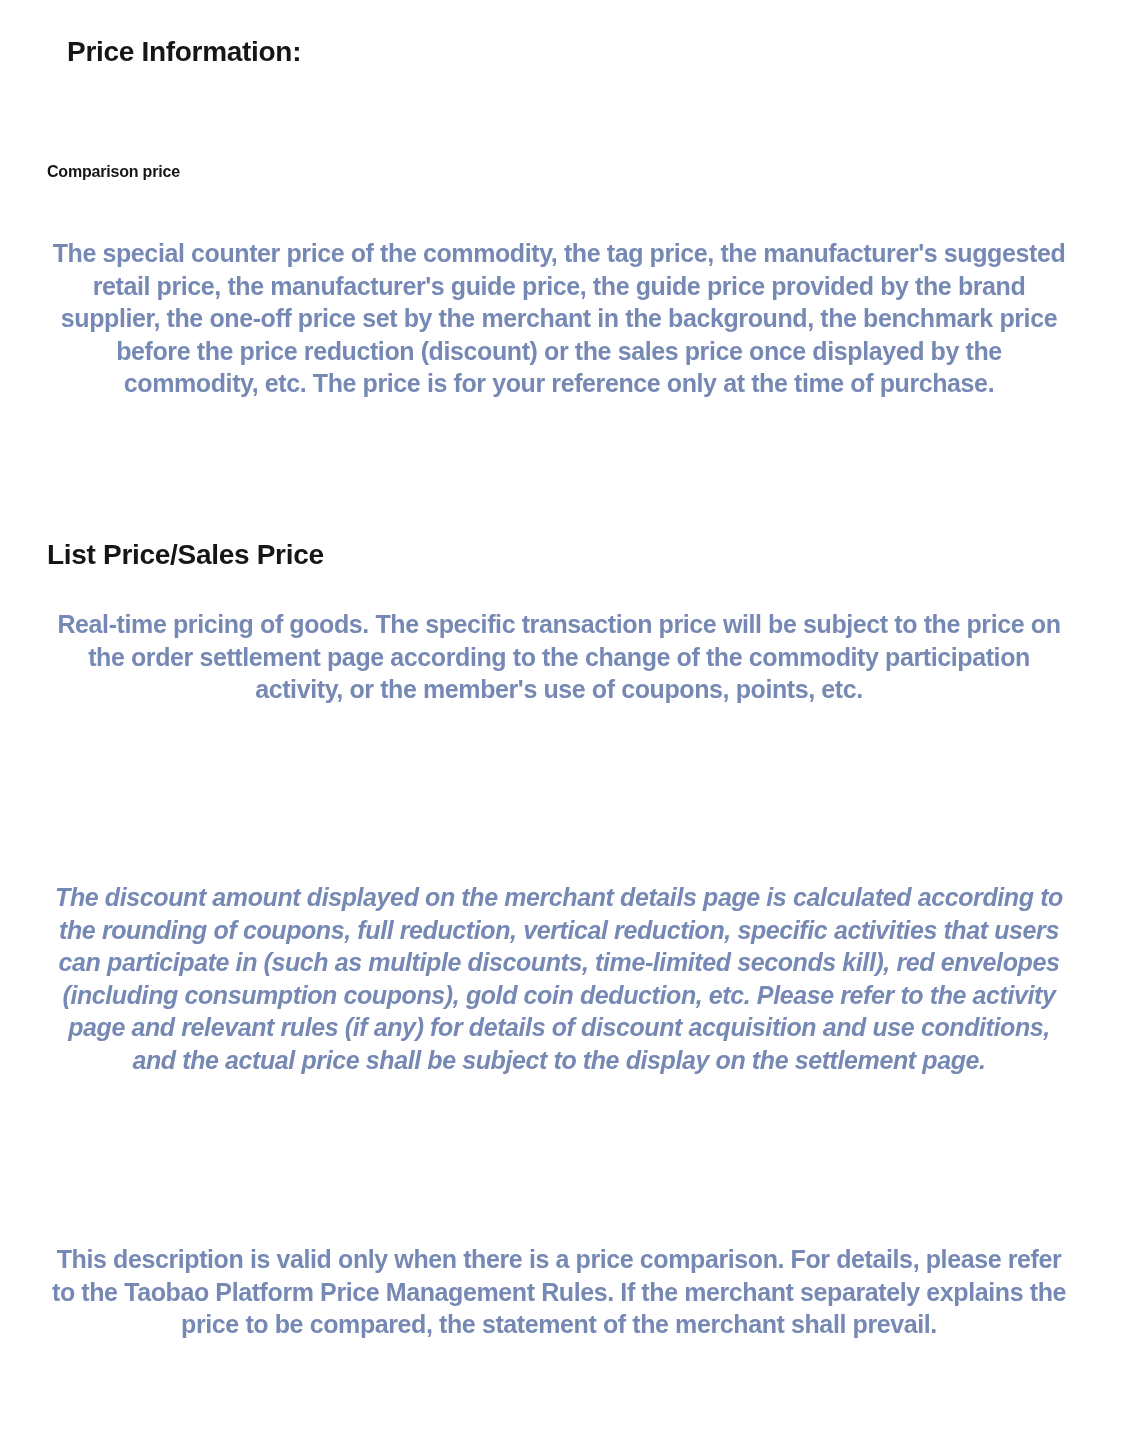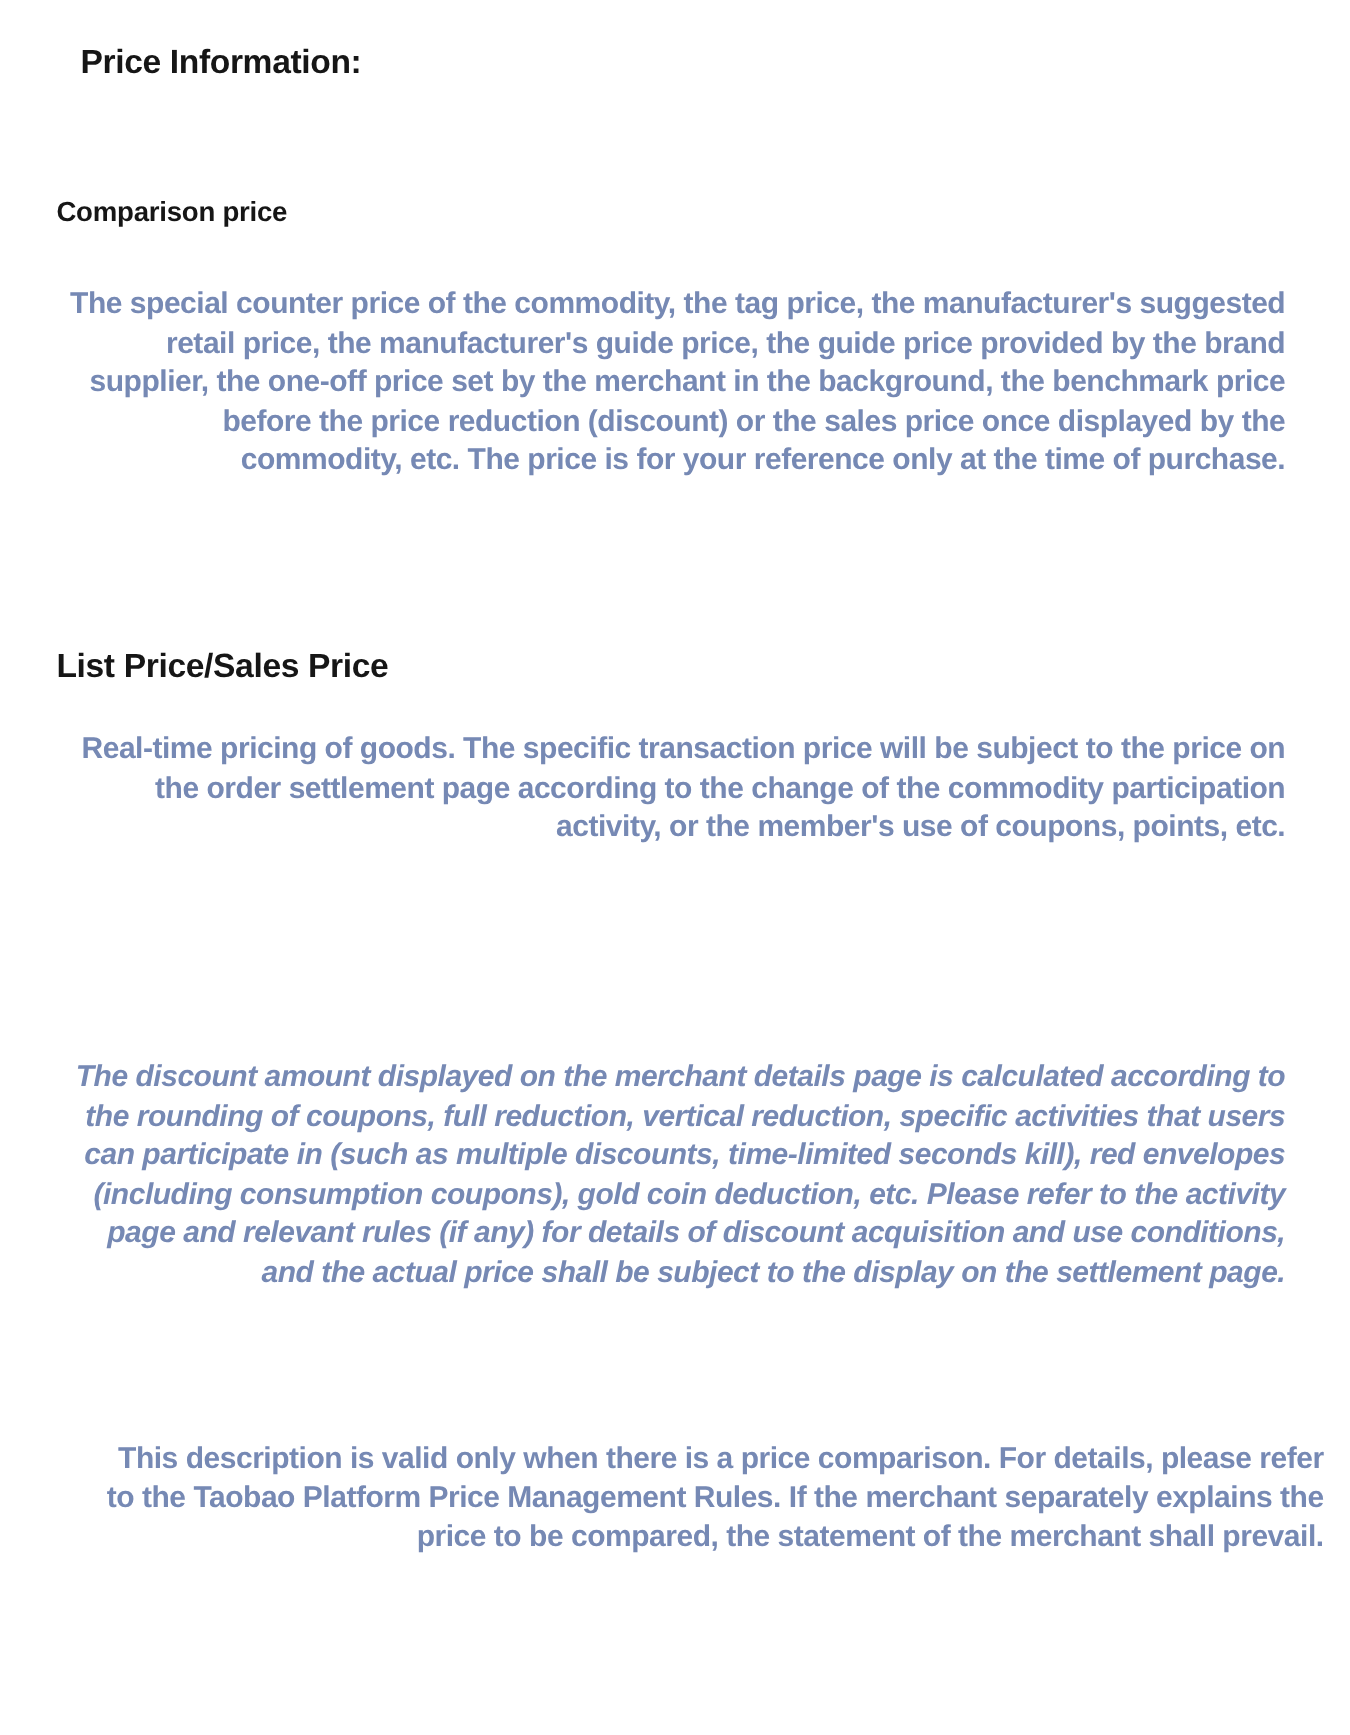--- a/index.html
+++ b/index.html
@@ -22,21 +22,21 @@
     font-size:28px;
     font-weight:700;
     color:var(--heading-color);
     letter-spacing:-0.3px;
     margin-left:20px;
   }
   .sub-heading{
     position:absolute;
     left:47px;
     top:163px;
-    font-size:23px;
+    font-size:16px;
     font-weight:700;
     color:var(--heading-color);
     letter-spacing:-0.2px;
   }
   .section-heading{
     position:absolute;
     left:47px;
     top:539px;
     font-size:28px;
     font-weight:700;
@@ -46,26 +46,26 @@
   }
   .body-para{
     position:absolute;
     left:47px;
     width:1024px;
     font-size:25px;
     font-weight:700;
     line-height:32.5px;
     letter-spacing:-0.4px;
     color:var(--body-color);
-    text-align:right;
+    text-align:center;
   }
   .para-1{top:237px;}
   .para-2{top:608px;}
   .para-3{top:881px;font-style:italic;}
-  .para-4{top:1199px;margin-left:32px;}
+  .para-4{top:1243px;}
 </style>
 </head>
 <body>
 
 <h1 class="page-title">Price Information:</h1>
 
 <h2 class="sub-heading">Comparison price</h2>
 
 <p class="body-para para-1">The special counter price of the commodity, the tag price, the manufacturer's suggested retail price, the manufacturer's guide price, the guide price provided by the brand supplier, the one-off price set by the merchant in the background, the benchmark price before the price reduction (discount) or the sales price once displayed by the commodity, etc. The price is for your reference only at the time of purchase.</p>
 

